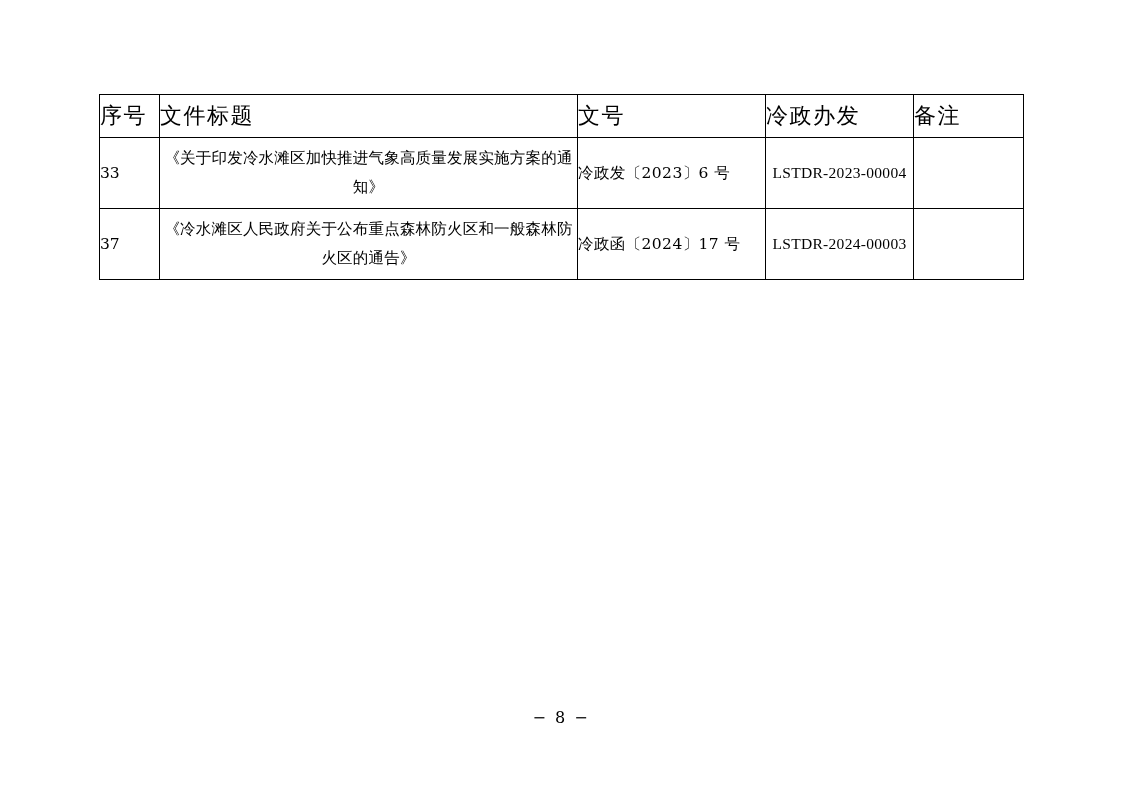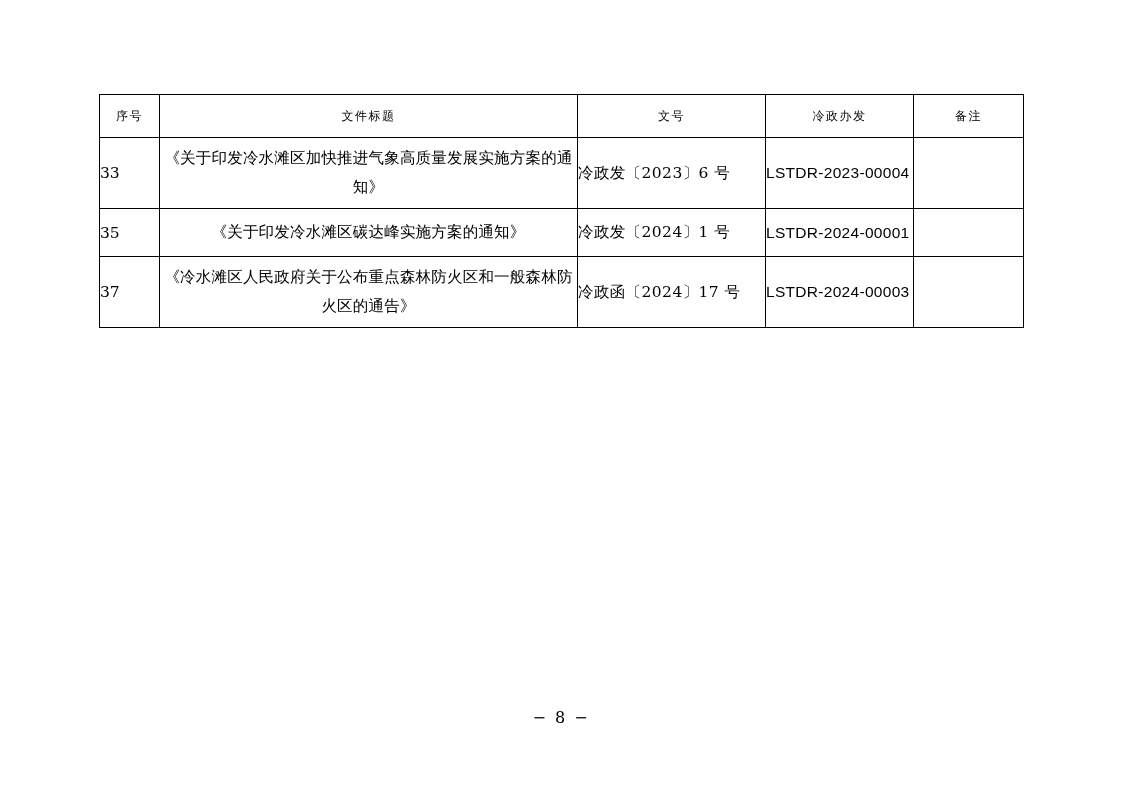--- a/index.html
+++ b/index.html
@@ -42,22 +42,22 @@
 
   
   col.c-seq   { width: 60px; }
   col.c-title { width: 418px; }
   col.c-num   { width: 188px; }
   col.c-reg   { width: 148px; }
   col.c-note  { width: 110px; }
 
   .head-row td {
     height: 42px;
-    text-align: center;
-    font-size: 12px;
+    text-align: left;
+    font-size: 22px;
     letter-spacing: 1.5px;
   }
 
   .body-row td {
     font-size: 15.5px;
   }
 
   .cell-seq {
     text-align: left;
     font-size: 16px;
@@ -72,22 +72,22 @@
   }
 
   .cell-num {
     text-align: left;
     letter-spacing: 0.4px;
     padding: 8px 4px;
     white-space: nowrap;
   }
 
   .cell-reg {
-    text-align: left;
-    font-family: Liberation Sans, sans-serif;
+    text-align: center;
+    font-family: Liberation Serif, serif;
     letter-spacing: 0.3px;
     padding: 8px 4px;
     white-space: nowrap;
   }
 
   .cell-note {
     text-align: center;
   }
 
   .row-h-2 td { height: 70px; }
@@ -128,27 +128,20 @@
 
       <tr class="body-row row-h-2">
         <td class="cell-seq">33</td>
         <td class="cell-title">《关于印发冷水滩区加快推进气象高质量发展实施方案的通知》</td>
         <td class="cell-num">冷政发〔2023〕6 号</td>
         <td class="cell-reg">LSTDR-2023-00004</td>
         <td class="cell-note"></td>
       </tr>
 
 
-      <tr class="body-row row-h-1">
-        <td class="cell-seq">35</td>
-        <td class="cell-title">《关于印发冷水滩区碳达峰实施方案的通知》</td>
-        <td class="cell-num">冷政发〔2024〕1 号</td>
-        <td class="cell-reg">LSTDR-2024-00001</td>
-        <td class="cell-note"></td>
-      </tr>
 
 
       <tr class="body-row row-h-2">
         <td class="cell-seq">37</td>
         <td class="cell-title">《冷水滩区人民政府关于公布重点森林防火区和一般森林防火区的通告》</td>
         <td class="cell-num">冷政函〔2024〕17 号</td>
         <td class="cell-reg">LSTDR-2024-00003</td>
         <td class="cell-note"></td>
       </tr>
     </tbody>

